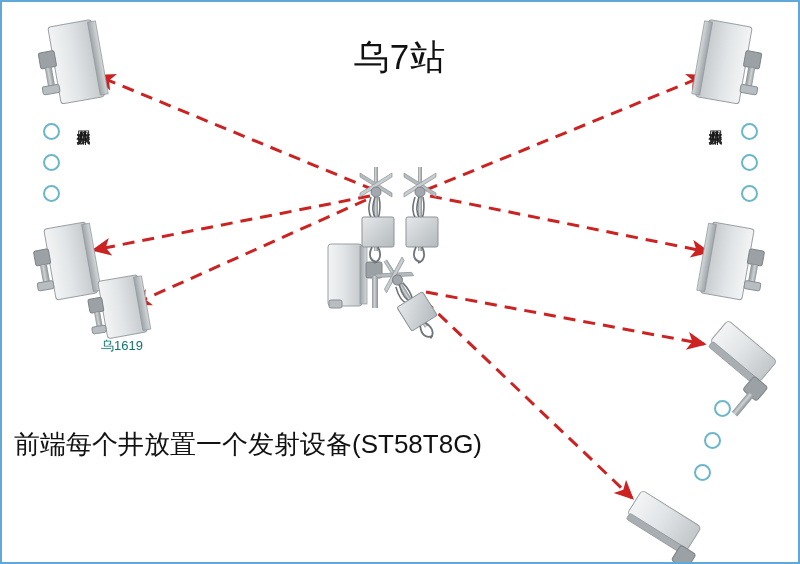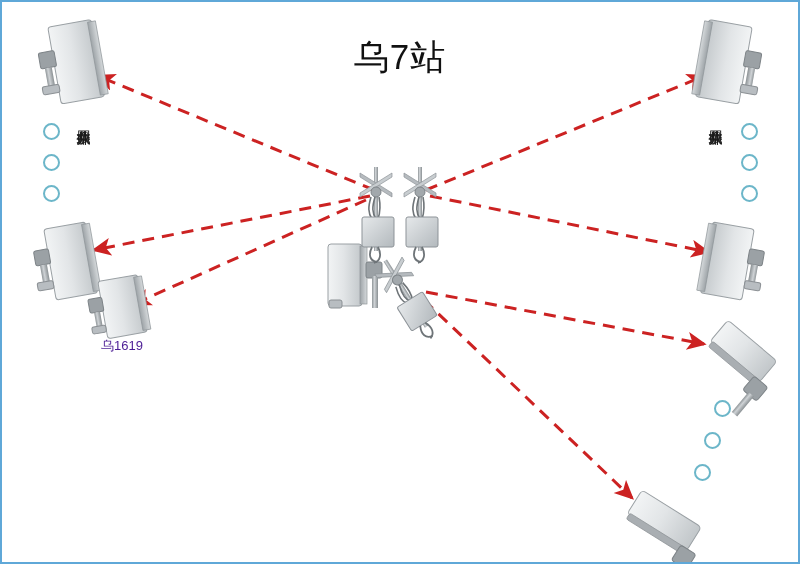--- a/index.html
+++ b/index.html
@@ -62,21 +62,21 @@
     width: 17px;
     height: 17px;
     border: 2px solid #6cb6c9;
     border-radius: 50%;
     box-sizing: border-box;
     background: transparent;
   }
   .small-label {
     position: absolute;
     font-size: 13px;
-    color: #4c1d95;
+    color: #0f766e;
     font-family: "Liberation Sans", "DejaVu Sans", sans-serif;
     white-space: nowrap;
   }
 </style>
 </head>
 <body>
 
 <div id="stage">
 
   <div class="title">乌7站</div>
@@ -229,17 +229,18 @@
   <div class="ring" style="left:739px; top:152px;"></div>
   <div class="ring" style="left:739px; top:183px;"></div>
 
   <div class="ring" style="left:712px; top:398px;"></div>
   <div class="ring" style="left:702px; top:430px;"></div>
   <div class="ring" style="left:692px; top:462px;"></div>
 
   <div class="small-label" style="left:99px; top:335px;">乌1619</div>
 
   <div class="caption">
+    <div>前端每个井放置一个发射设备(ST58T8G)</div>
     
     
   </div>
 
 </div>
 
 </body></html>

